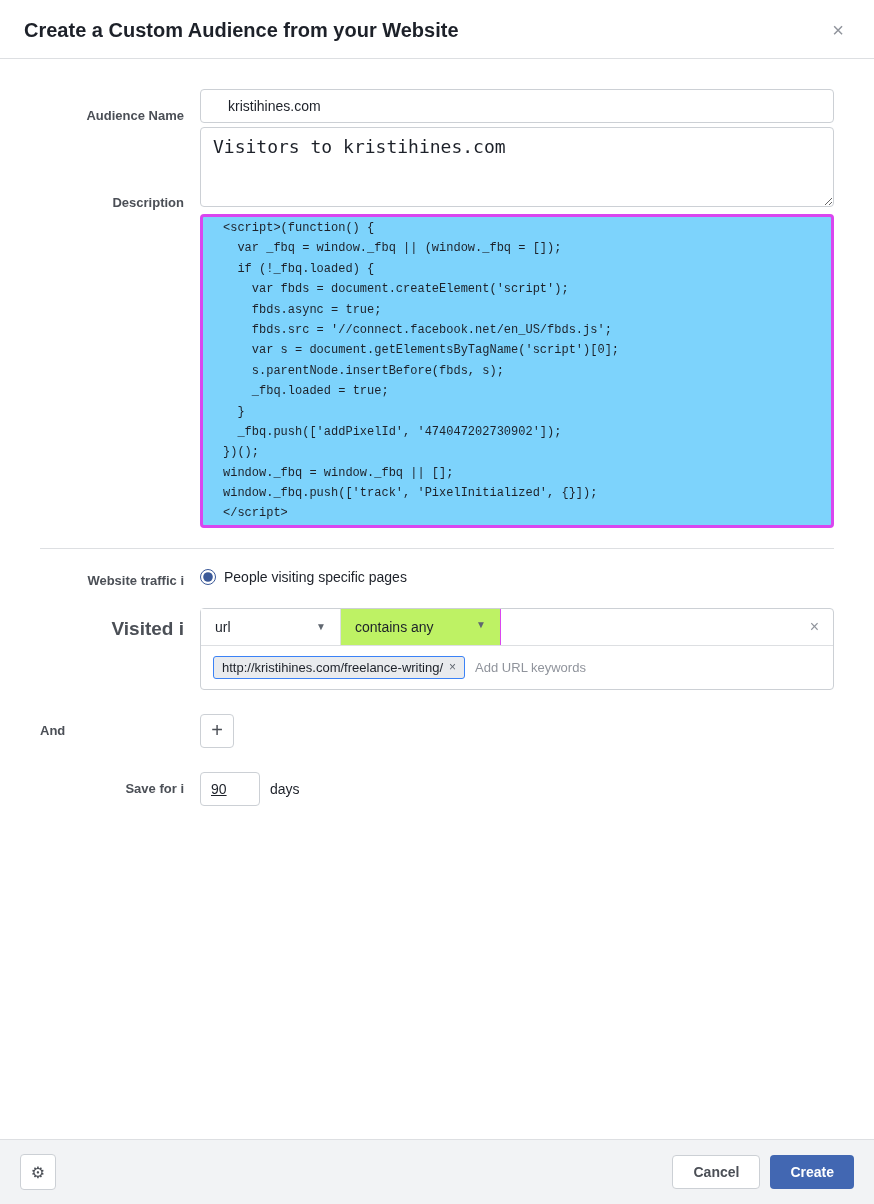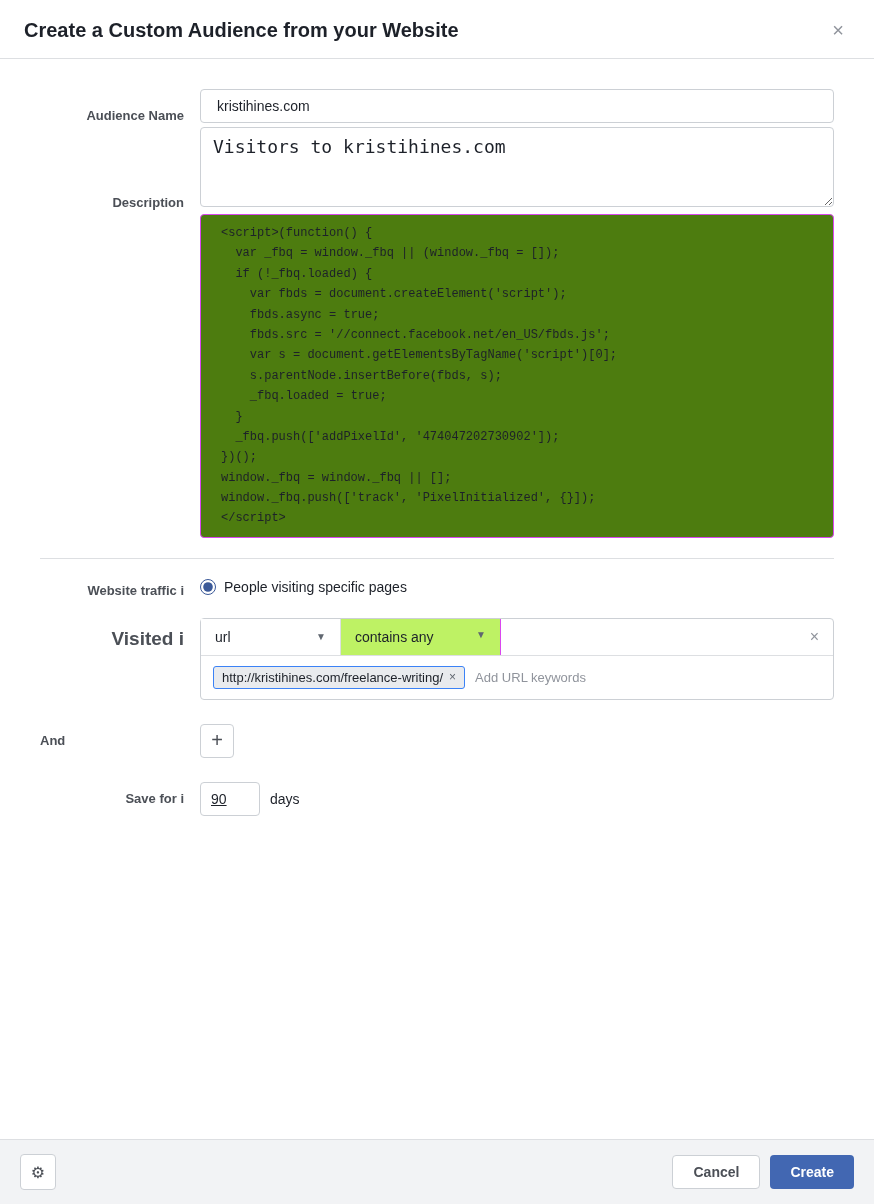--- a/index.html
+++ b/index.html
@@ -69,47 +69,47 @@
     }
 
     .form-control-wrap {
       flex: 1;
     }
 
     input[type="text"].text-input {
       width: 100%;
       border: 1px solid #ccd0d5;
       border-radius: 4px;
-      padding: 8px 16px;
+      padding: 8px 27px;
       font-size: 14px;
       color: #1d2129;
       outline: none;
     }
 
     textarea.text-area {
       width: 100%;
       height: 80px;
       border: 1px solid #ccd0d5;
       border-radius: 4px;
       padding: 8px 12px;
       font-size: 18px;
       color: #1d2129;
       resize: vertical;
       outline: none;
     }
 
     .code-box {
       width: 100%;
-      border: 1px solid #d946ef;
-      border-radius: 4px;
-      padding: 8px 20px;
+      border: 3px solid #d946ef;
+      border-radius: 4px;
+      padding: 1px 20px;
       font-family: 'Courier New', Courier, monospace;
       font-size: 12px;
       color: #1d2129;
-      background: #4d7c0f;
+      background: #7dd3fc;
       line-height: 1.7;
       white-space: pre-wrap;
       word-break: break-all;
     }
 
     .divider {
       border: none;
       border-top: 1px solid #dddfe2;
       margin: 20px 0;
     }

